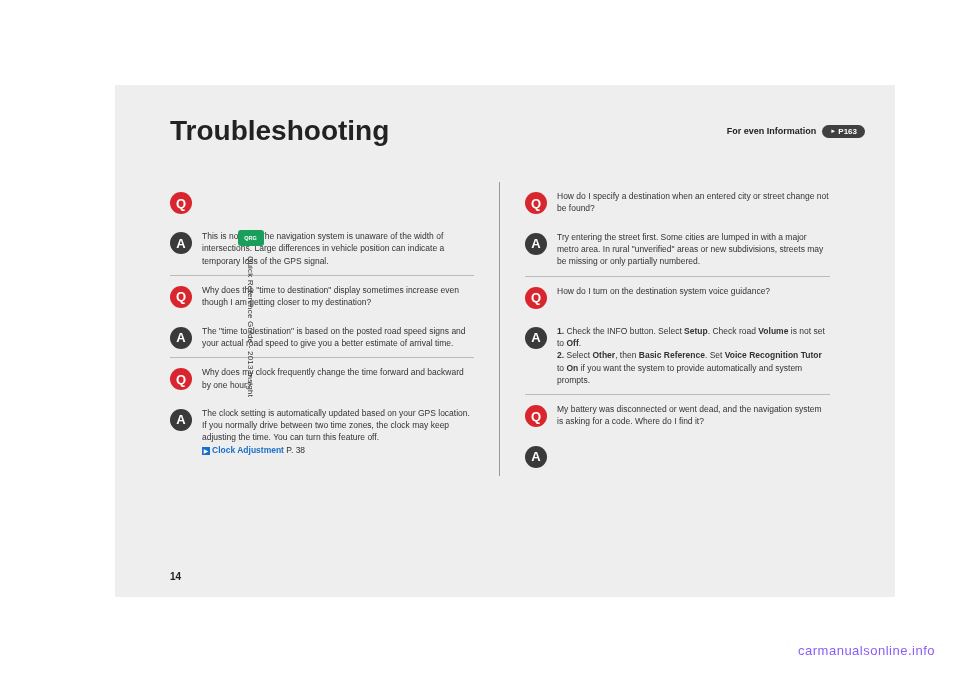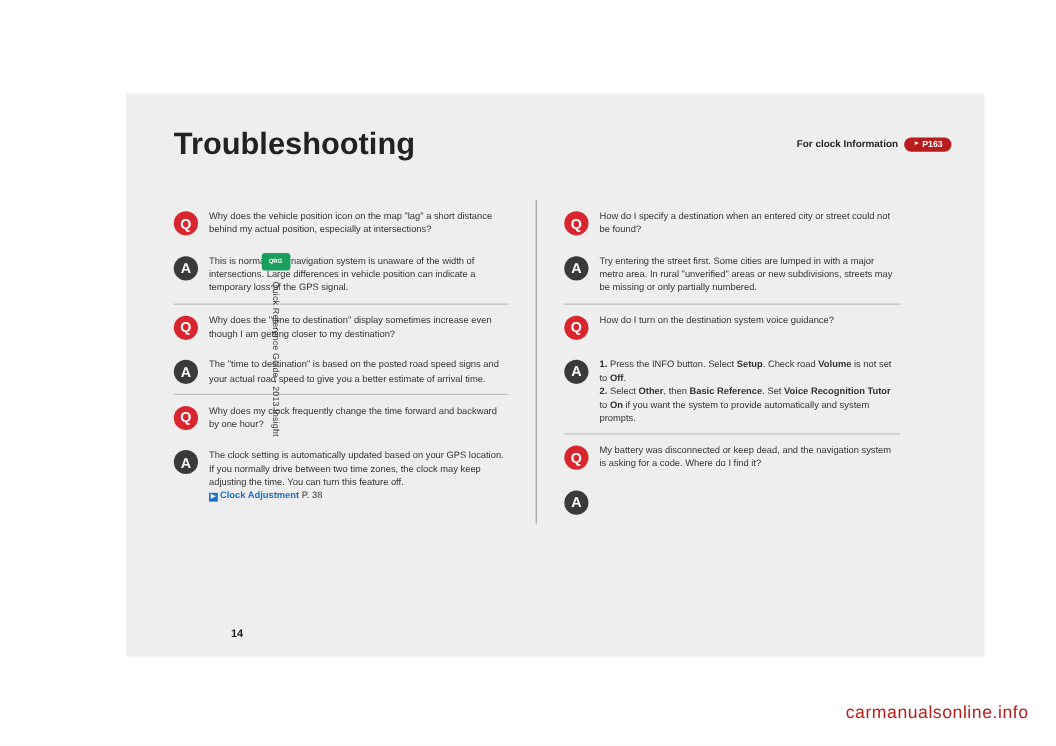--- a/index.html
+++ b/index.html
@@ -10,21 +10,21 @@
       font-family: Arial, Helvetica, sans-serif;
       position: relative;
     }
     .page {
       position: absolute;
       left: 115px;
       top: 85px;
       width: 780px;
       height: 512px;
       background: #eeeeee;
-      padding: 30px 30px 20px 43px;
+      padding: 30px 30px 20px 55px;
     }
     .sidebar {
       position: absolute;
       left: 118px;
       top: 145px;
       width: 35px;
       display: flex;
       flex-direction: column;
       align-items: center;
       gap: 6px;
@@ -62,21 +62,21 @@
     }
     .moreinfo {
       font-size: 9px;
       font-weight: bold;
       color: #222;
       display: flex;
       align-items: center;
       gap: 6px;
     }
     .pill {
-      background: #b91c1c;
+      background: #404040;
       color: #fff;
       border-radius: 9px;
       padding: 2px 8px;
       font-size: 8px;
       display: inline-flex;
       align-items: center;
       gap: 2px;
     }
     .pill::before { content: "►"; font-size: 6px; }
     .columns {
@@ -140,56 +140,54 @@
       line-height: 8px;
       margin-right: 2px;
     }
     .pagenum {
       position: absolute;
       bottom: 15px;
       left: 55px;
       font-size: 10px;
       font-weight: bold;
       color: #222;
-      margin-left: 40px;
     }
     .watermark {
       position: absolute;
       right: 25px;
       bottom: 20px;
-      font-size: 16px;
-      color: #b91c1c;
+      font-size: 13px;
+      color: #8b5cf6;
       letter-spacing: 0.5px;
     }
   </style>
 </head>
 <body>
 
 <div class="page">
 
   <div class="sidebar">
     <div class="tab qrg">QRG</div>
     <div class="vtext">Quick Reference Guide - 2013 Insight</div>
 
   </div>
 
   <div class="header">
     <div class="title">Troubleshooting</div>
     <div class="moreinfo">
-      <span>For clock Information</span>
+      <span>For even Information</span>
       <span class="pill">P163</span>
     </div>
   </div>
 
   <div class="columns">
 
     <div class="col">
       <div class="qa noborder">
         <div class="badge q">Q</div>
-        <div class="qa-text">Why does the vehicle position icon on the map "lag" a short distance behind my actual position, especially at intersections?</div>
       </div>
       <div class="qa">
         <div class="badge a">A</div>
         <div class="qa-text">This is normal. The navigation system is unaware of the width of intersections. Large differences in vehicle position can indicate a temporary loss of the GPS signal.</div>
       </div>
       <div class="qa noborder">
         <div class="badge q">Q</div>
         <div class="qa-text">Why does the "time to destination" display sometimes increase even though I am getting closer to my destination?</div>
       </div>
       <div class="qa">
@@ -205,40 +203,40 @@
         <div class="qa-text">
           <span>The clock setting is automatically updated based on your GPS location. If you normally drive between two time zones, the clock may keep adjusting the time. You can turn this feature off.</span><br>
           <span class="link-icon">▶</span><span class="link">Clock Adjustment</span> <span>P. 38</span>
         </div>
       </div>
     </div>
 
     <div class="col">
       <div class="qa noborder">
         <div class="badge q">Q</div>
-        <div class="qa-text">How do I specify a destination when an entered city or street could not be found?</div>
+        <div class="qa-text">How do I specify a destination when an entered city or street change not be found?</div>
       </div>
       <div class="qa">
         <div class="badge a">A</div>
         <div class="qa-text">Try entering the street first. Some cities are lumped in with a major metro area. In rural "unverified" areas or new subdivisions, streets may be missing or only partially numbered.</div>
       </div>
       <div class="qa noborder">
         <div class="badge q">Q</div>
         <div class="qa-text">How do I turn on the destination system voice guidance?</div>
       </div>
       <div class="qa">
         <div class="badge a">A</div>
         <div class="qa-text">
-          <b>1.</b> <span>Press the INFO button. Select </span><b>Setup</b><span>. Check road </span><b>Volume</b><span> is not set to </span><b>Off</b><span>.</span><br>
+          <b>1.</b> <span>Check the INFO button. Select </span><b>Setup</b><span>. Check road </span><b>Volume</b><span> is not set to </span><b>Off</b><span>.</span><br>
           <b>2.</b> <span>Select </span><b>Other</b><span>, then </span><b>Basic Reference</b><span>. Set </span><b>Voice Recognition Tutor</b><span> to </span><b>On</b><span> if you want the system to provide automatically and system prompts.</span>
         </div>
       </div>
       <div class="qa noborder">
         <div class="badge q">Q</div>
-        <div class="qa-text">My battery was disconnected or keep dead, and the navigation system is asking for a code. Where do I find it?</div>
+        <div class="qa-text">My battery was disconnected or went dead, and the navigation system is asking for a code. Where do I find it?</div>
       </div>
       <div class="qa noborder">
         <div class="badge a">A</div>
       </div>
     </div>
 
   </div>
 
   <div class="pagenum">14</div>
 </div>

